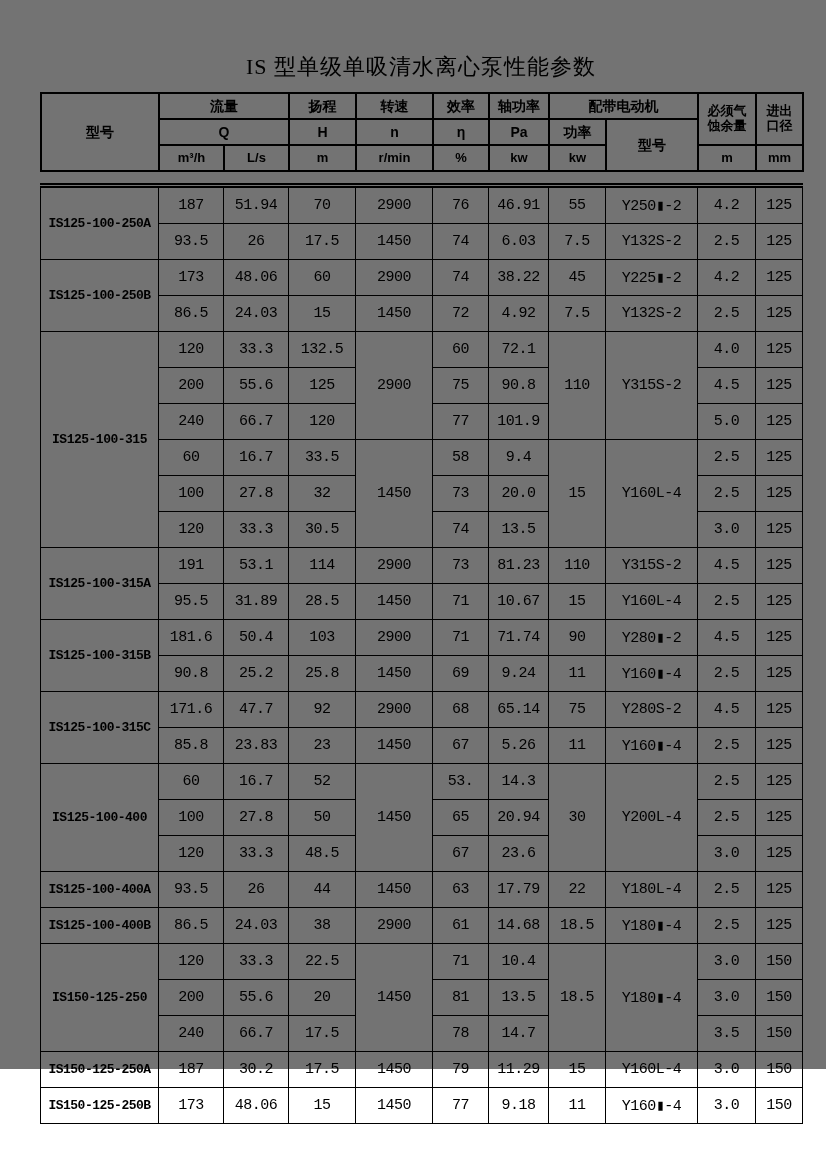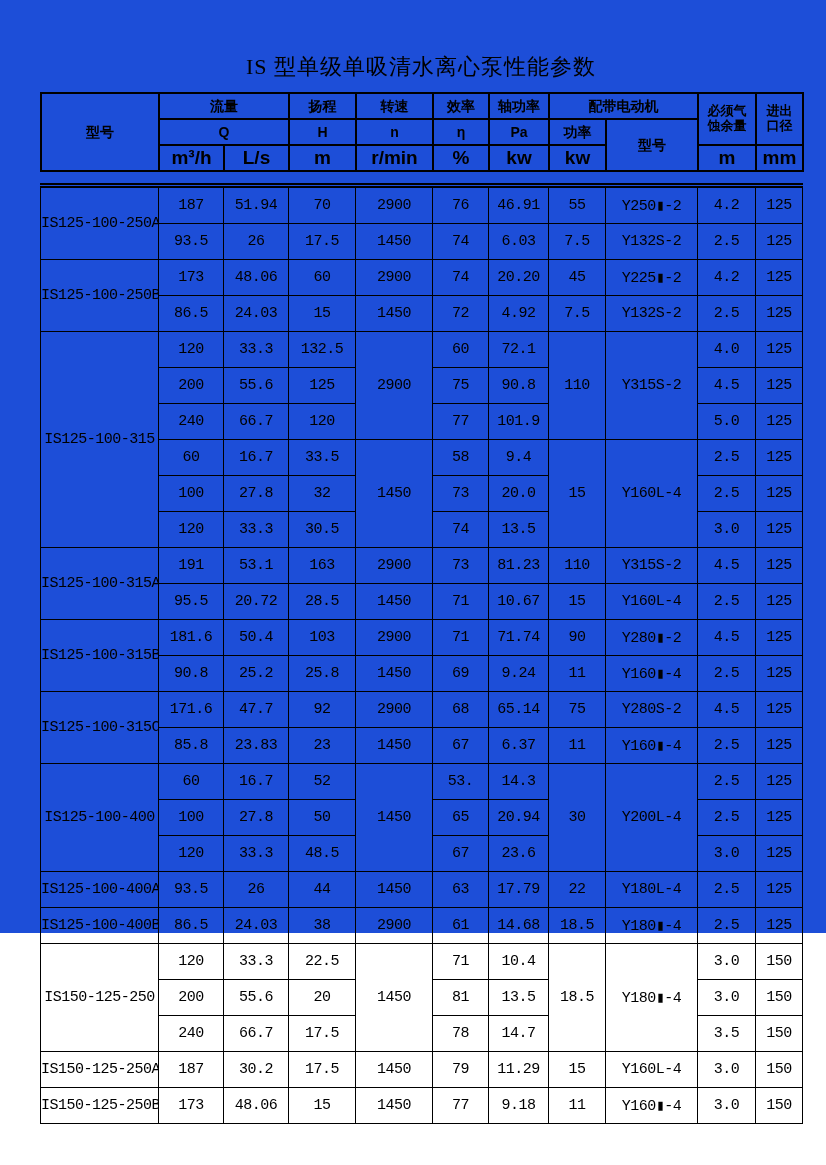--- a/index.html
+++ b/index.html
@@ -9,22 +9,22 @@
     width: 826px;
     height: 1165px;
     position: relative;
     font-family: "Liberation Sans", sans-serif;
     color: #000000;
     overflow: hidden;
   }
   .page {
     position: absolute;
     left: 0; top: 0;
-    width: 826px; height: 933px;
-    background: #1d4ed8;
+    width: 826px; height: 1069px;
+    background: #737373;
   }
   .doc-title {
     position: absolute;
     left: 40px;
     top: 52px;
     width: 762px;
     text-align: center;
     font-family: "Liberation Serif", serif;
     font-size: 22px;
     font-weight: 400;
@@ -47,21 +47,21 @@
     height: 24px;
     padding: 0;
     text-align: center;
     vertical-align: middle;
     font-family: "Liberation Sans", sans-serif;
     font-weight: 700;
     font-size: 14px;
     line-height: 1.15;
     overflow: hidden;
   }
-  table.hdr td.unit { font-size: 19px; }
+  table.hdr td.unit { font-size: 13px; }
   table.hdr td.twoline { font-size: 13px; margin-left: 24px; }
   table.data {
     position: absolute;
     left: 40px;
     top: 183px;
     border: 1px solid #000000;
     border-top: 5px double #000000;
   }
   table.data td {
     border: 1px solid #000000;
@@ -70,22 +70,23 @@
     text-align: center;
     vertical-align: middle;
     font-family: "Liberation Mono", "DejaVu Sans Mono", monospace;
     font-size: 15px;
     font-weight: 400;
     letter-spacing: -0.5px;
     overflow: hidden;
     white-space: nowrap;
   }
   table.data td.model {
-    font-size: 15px;
+    font-size: 13px;
     letter-spacing: -0.5px;
+    font-weight: bold;
   }
 </style>
 </head>
 <body>
 
 <div class="page">
 
   <div class="doc-title">IS 型单级单吸清水离心泵性能参数</div>
 
   <table class="hdr">
@@ -183,21 +184,21 @@
           <td>2.5</td>
           <td>125</td>
         </tr>
         <tr>
           <td rowspan="2" class="model">IS125-100-250B</td>
           <td>173</td>
           <td>48.06</td>
           <td>60</td>
           <td>2900</td>
           <td>74</td>
-          <td>20.20</td>
+          <td>38.22</td>
           <td>45</td>
           <td>Y225▮-2</td>
           <td>4.2</td>
           <td>125</td>
         </tr>
         <tr>
           <td>86.5</td>
           <td>24.03</td>
           <td>15</td>
           <td>1450</td>
@@ -266,32 +267,32 @@
           <td>30.5</td>
           <td>74</td>
           <td>13.5</td>
           <td>3.0</td>
           <td>125</td>
         </tr>
         <tr>
           <td rowspan="2" class="model">IS125-100-315A</td>
           <td>191</td>
           <td>53.1</td>
-          <td>163</td>
+          <td>114</td>
           <td>2900</td>
           <td>73</td>
           <td>81.23</td>
           <td>110</td>
           <td>Y315S-2</td>
           <td>4.5</td>
           <td>125</td>
         </tr>
         <tr>
           <td>95.5</td>
-          <td>20.72</td>
+          <td>31.89</td>
           <td>28.5</td>
           <td>1450</td>
           <td>71</td>
           <td>10.67</td>
           <td>15</td>
           <td>Y160L-4</td>
           <td>2.5</td>
           <td>125</td>
         </tr>
         <tr>
@@ -331,21 +332,21 @@
           <td>Y280S-2</td>
           <td>4.5</td>
           <td>125</td>
         </tr>
         <tr>
           <td>85.8</td>
           <td>23.83</td>
           <td>23</td>
           <td>1450</td>
           <td>67</td>
-          <td>6.37</td>
+          <td>5.26</td>
           <td>11</td>
           <td>Y160▮-4</td>
           <td>2.5</td>
           <td>125</td>
         </tr>
         <tr>
           <td rowspan="3" class="model">IS125-100-400</td>
           <td>60</td>
           <td>16.7</td>
           <td>52</td>

